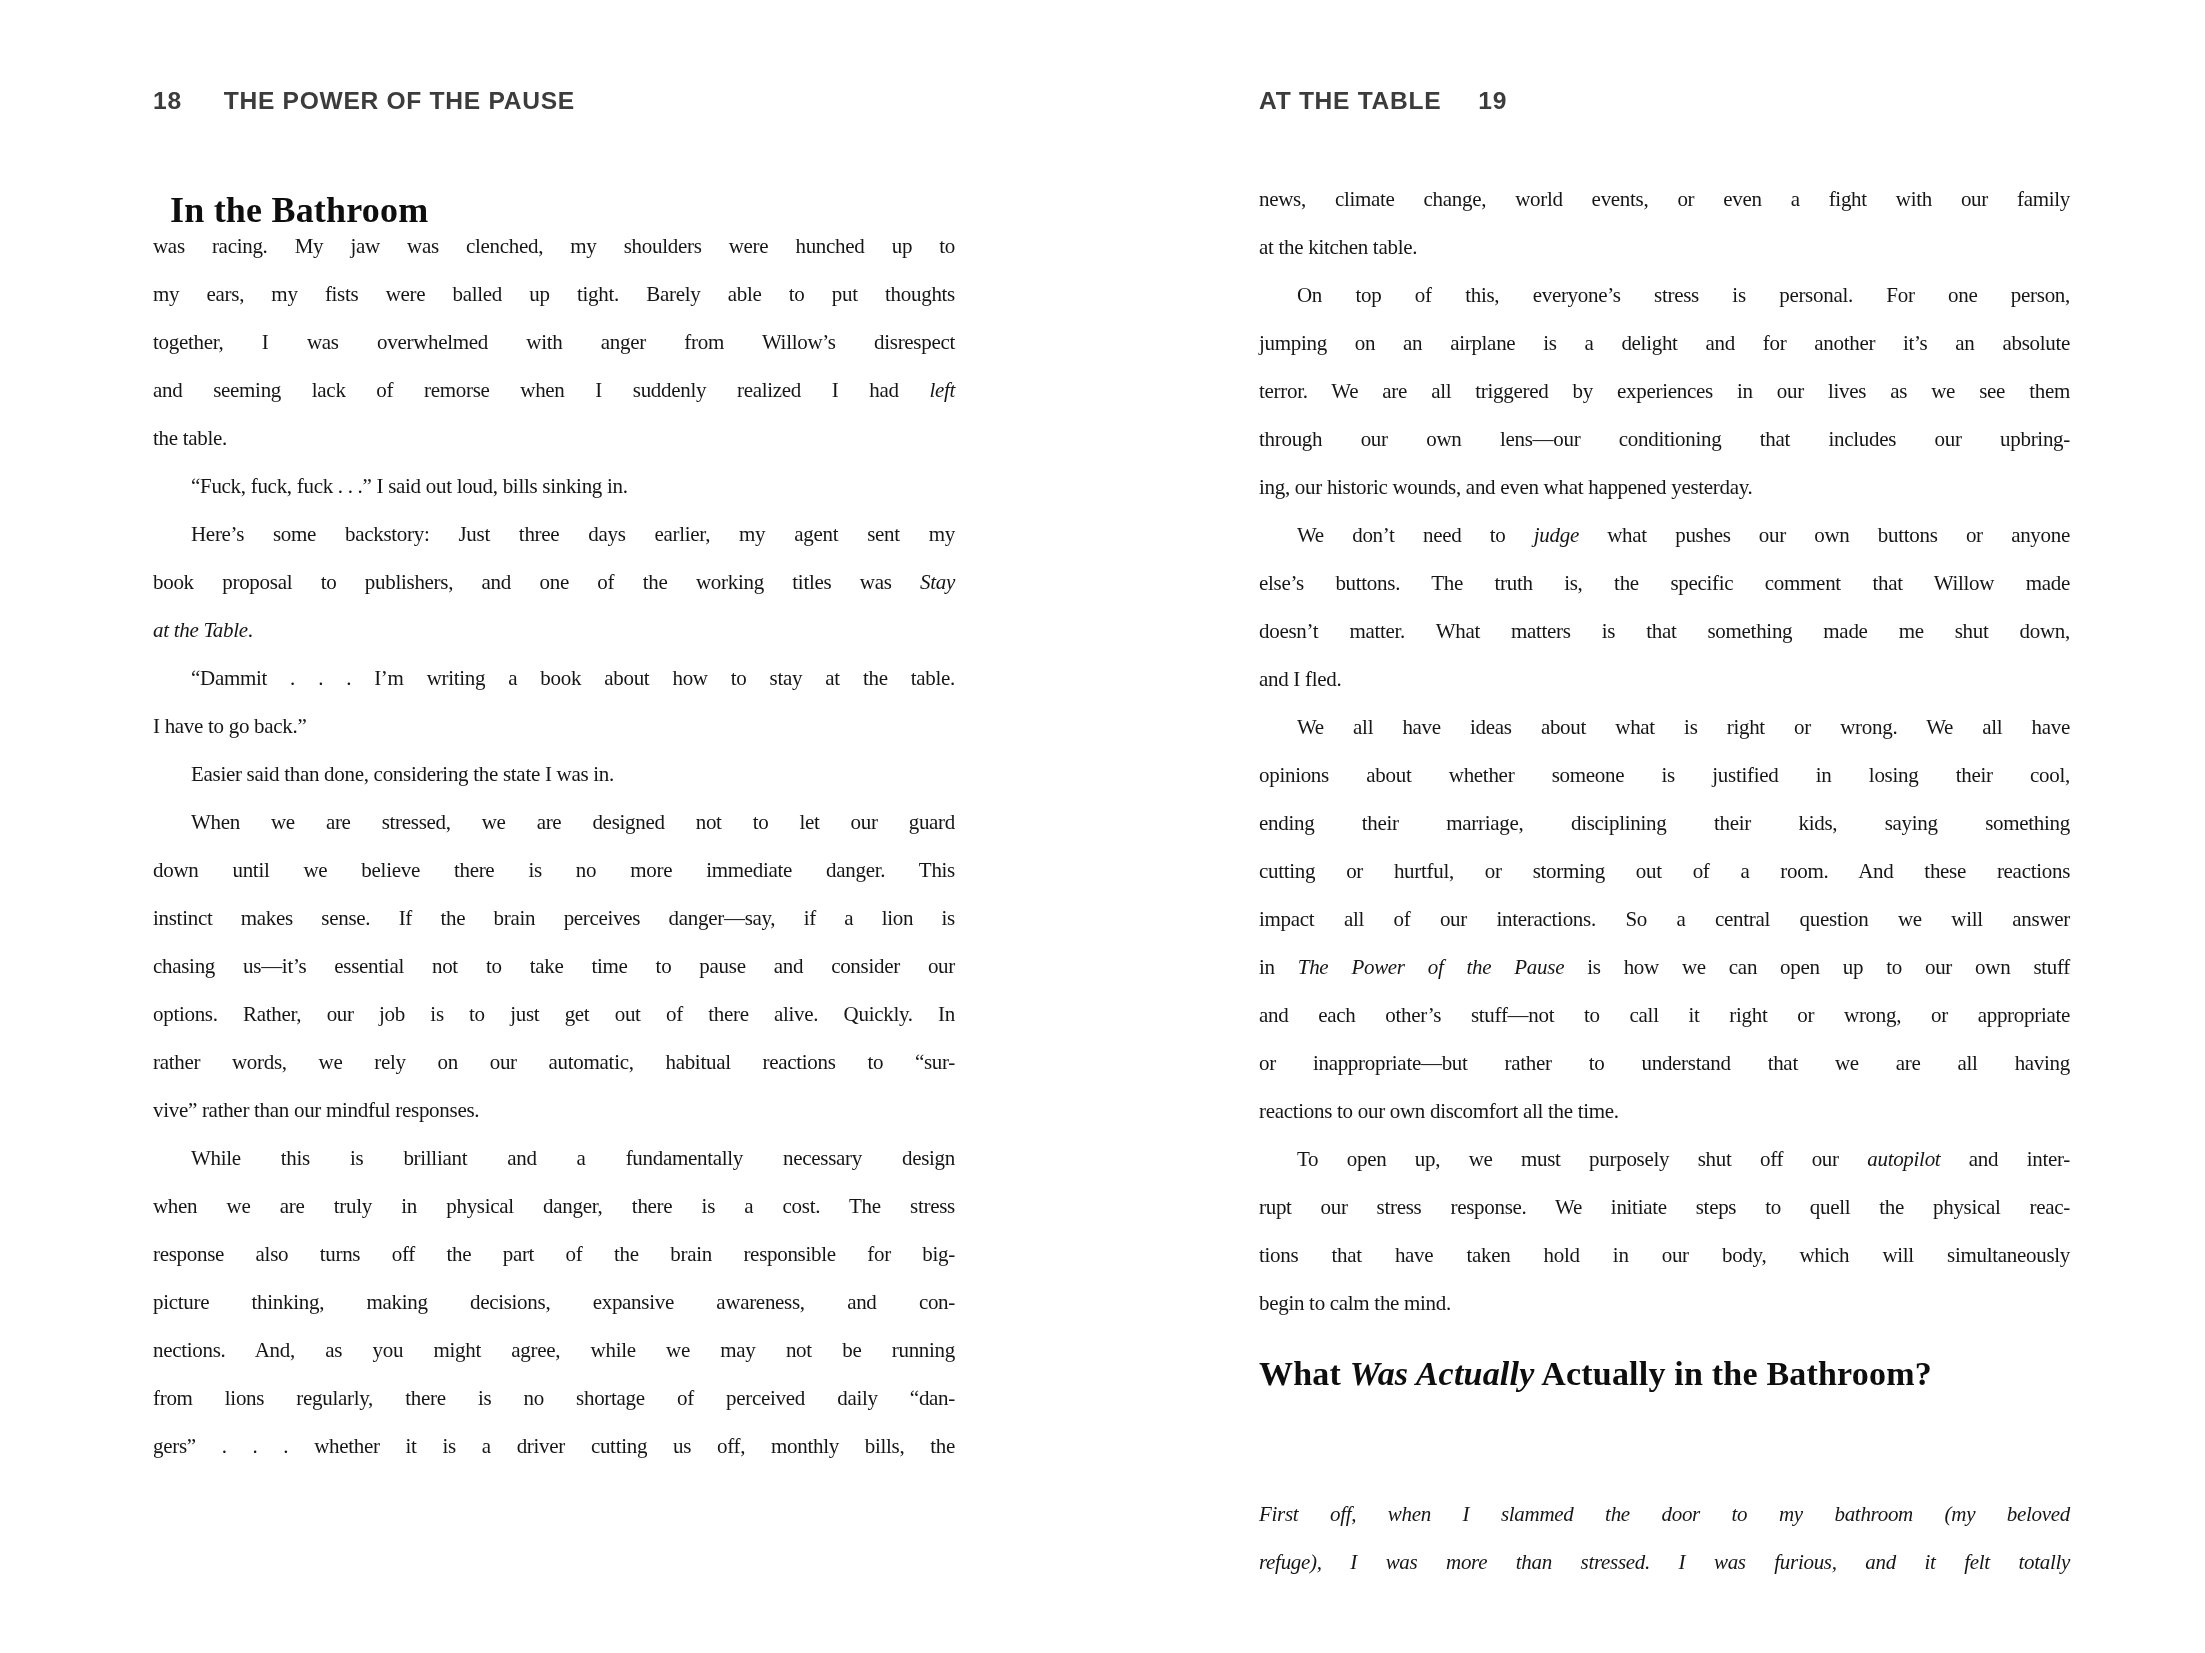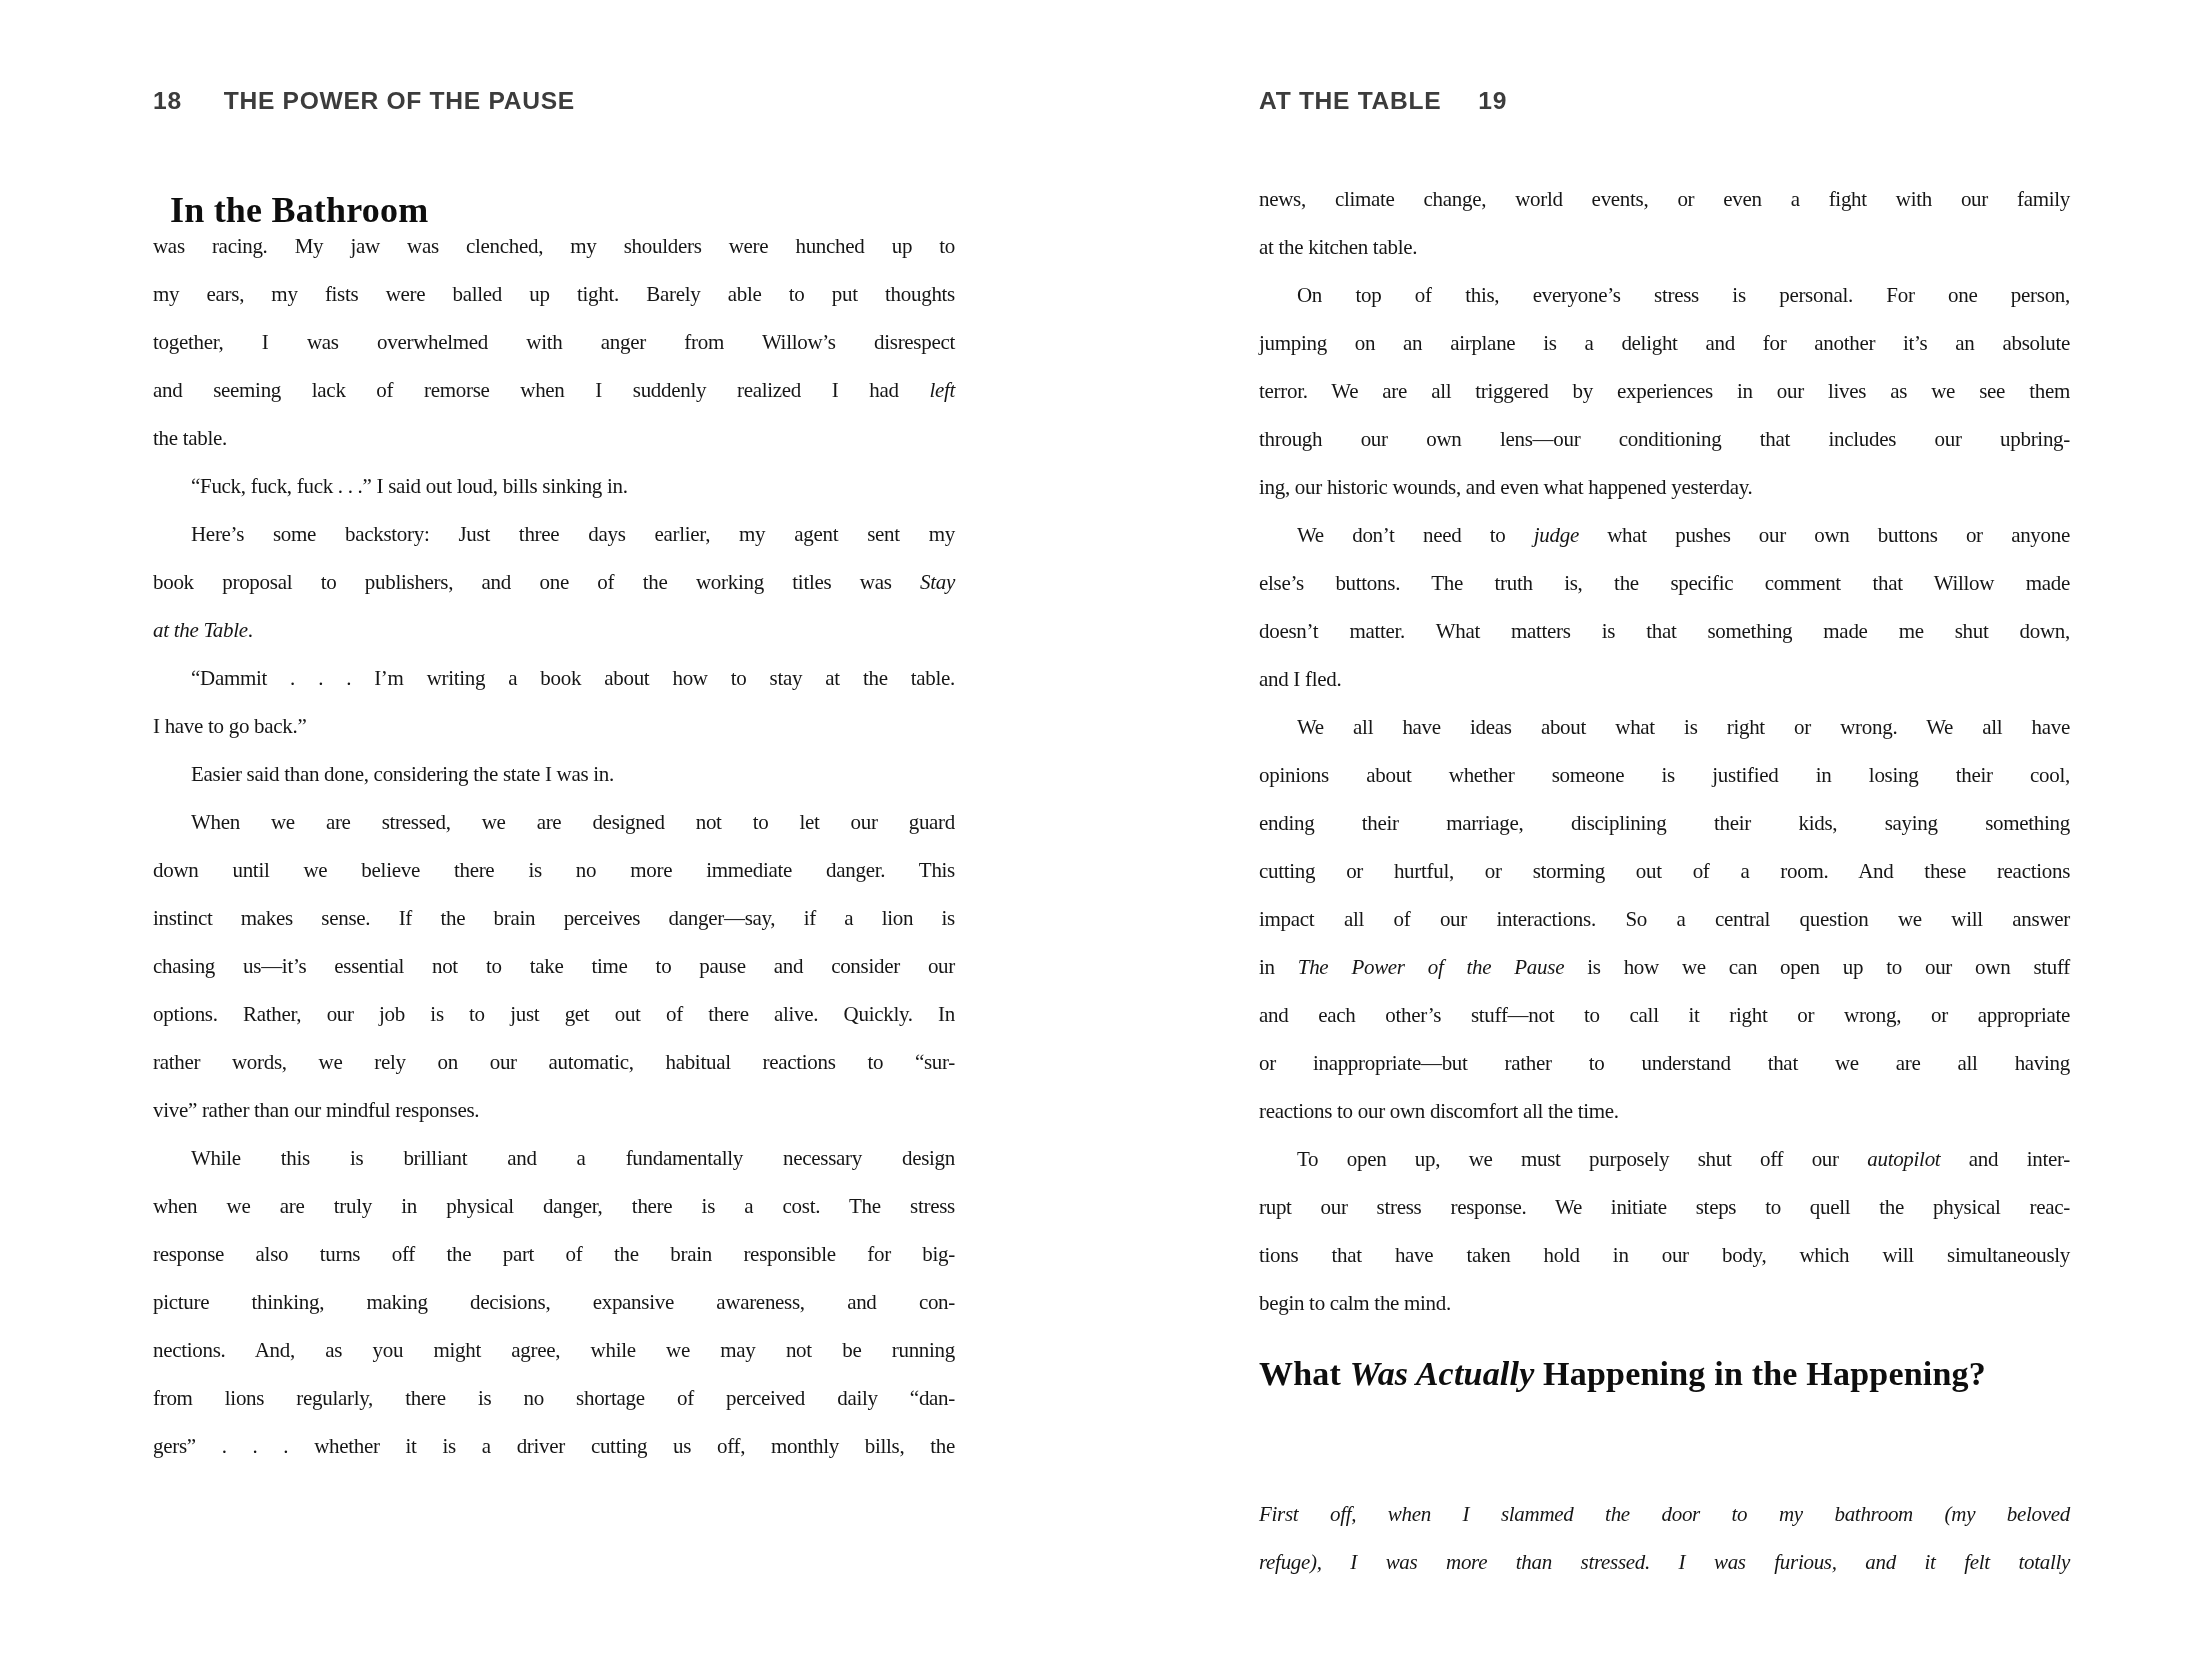--- a/index.html
+++ b/index.html
@@ -142,21 +142,21 @@
         <div class="line"><span>impact all of our interactions. So a central question we will answer</span></div>
         <div class="line"><span>in </span><i>The Power of the Pause</i><span> is how we can open up to our own stuff</span></div>
         <div class="line"><span>and each other’s stuff—not to call it right or wrong, or appropriate</span></div>
         <div class="line"><span>or inappropriate—but rather to understand that we are all having</span></div>
         <div class="line end"><span>reactions to our own discomfort all the time.</span></div>
         <div class="line indent"><span>To open up, we must purposely shut off our </span><i>autopilot</i><span> and inter-</span></div>
         <div class="line"><span>rupt our stress response. We initiate steps to quell the physical reac-</span></div>
         <div class="line"><span>tions that have taken hold in our body, which will simultaneously</span></div>
         <div class="line end"><span>begin to calm the mind.</span></div>
       </div>
-    <h2 class="subhead"><span>What </span><i>Was Actually</i><span> Happening in the Happening?</span></h2>
+    <h2 class="subhead"><span>What </span><i>Was Actually</i><span> Actually in the Bathroom?</span></h2>
     <div class="body-text" id="right-body-2">
         <div class="line"><span>First off, when I slammed the door to my bathroom (my beloved</span></div>
         <div class="line"><span>refuge), I was more than stressed. I was furious, and it felt totally</span></div>
       </div>
   </div>
 
 </div>
 
 
 </body></html>

